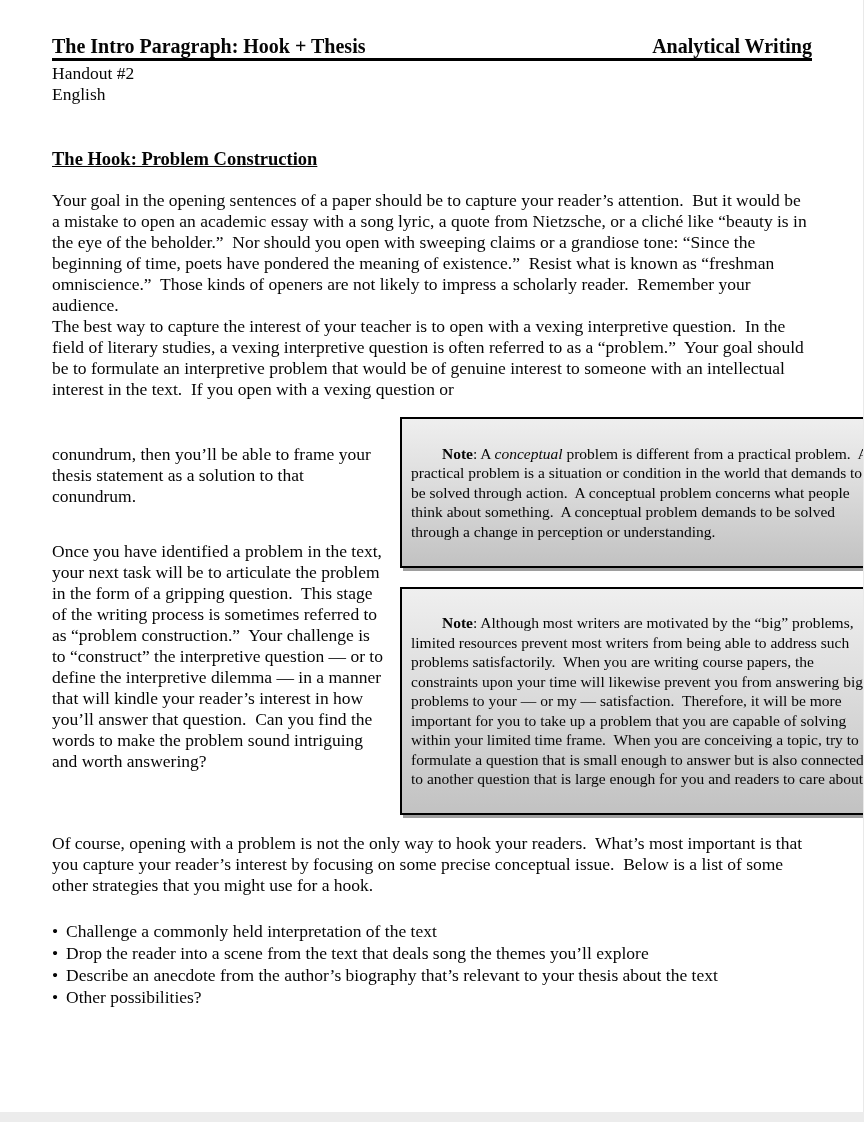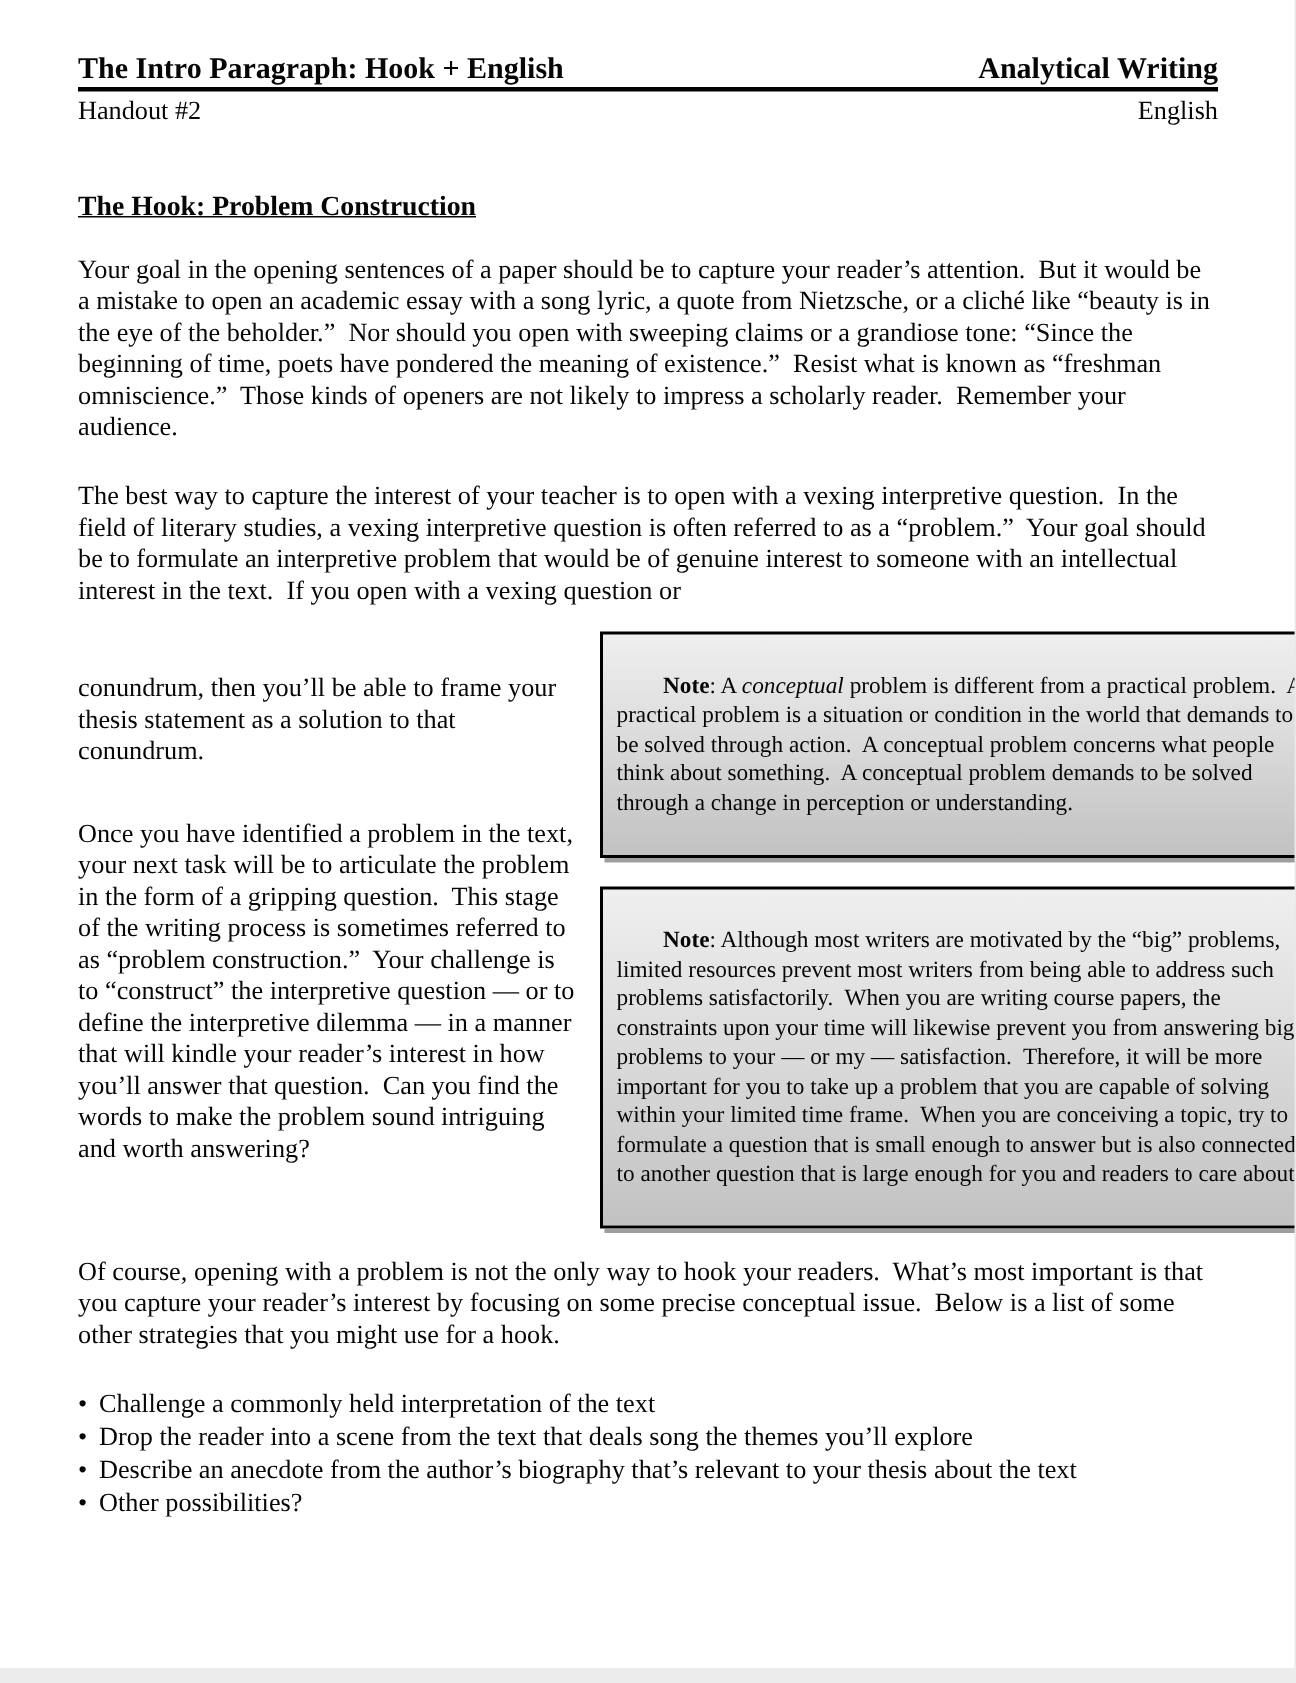--- a/index.html
+++ b/index.html
@@ -24,30 +24,30 @@
     position: absolute; left: 0; bottom: 0; width: 100%; height: 10px;
     background: #ececec;
   }
   .header-row {
     display: flex; justify-content: space-between; align-items: baseline;
     font-weight: bold; font-size: 20px; line-height: 21px;
     border-bottom: 3px solid #000; padding-bottom: 1px;
   }
   .sub-row {
     display: flex; justify-content: space-between;
-    margin-top: 2px; font-size: 17.5px; line-height: 21px;
+    margin-top: 2px; font-size: 17.5px; line-height: 21px; flex-direction: column;
   }
   .section-heading {
     font-weight: bold; font-size: 18.5px; line-height: 21px; text-decoration: underline;
   }
   .h1 { margin-top: 44px; }
   .h2 { margin-top: 0px; }
   .para { white-space: pre-wrap; }
   .p1 { margin-top: 20px; }
-  .p2 { margin-top: 25px; }
+  .p2 { }
   .p3 { margin-top: 18px; }
   .columns {
     display: flex; align-items: center;
   }
   .col-left { width: 332px; }
   .col-left .tail { white-space: pre-wrap; }
   .col-left .cont { margin-top: 34px; white-space: pre-wrap; }
   .col-right { margin-left: auto; width: 412px; }
   .note-box {
     box-sizing: border-box;
@@ -67,21 +67,21 @@
   .bullet-row { display: flex; line-height: 22px; }
   .bullet-marker { width: 14px; flex: 0 0 14px; }
   .bullet-text { flex: 1; }
 </style>
 </head>
 <body>
 
 <div class="page">
 
   <div class="header-row">
-    <span>The Intro Paragraph: Hook + English</span>
+    <span>The Intro Paragraph: Hook + Thesis</span>
     <span>Analytical Writing</span>
   </div>
 
   <div class="sub-row">
     <span>Handout #2</span>
     <span>English</span>
   </div>
 
   <div class="section-heading h1">The Hook: Problem Construction</div>
 

